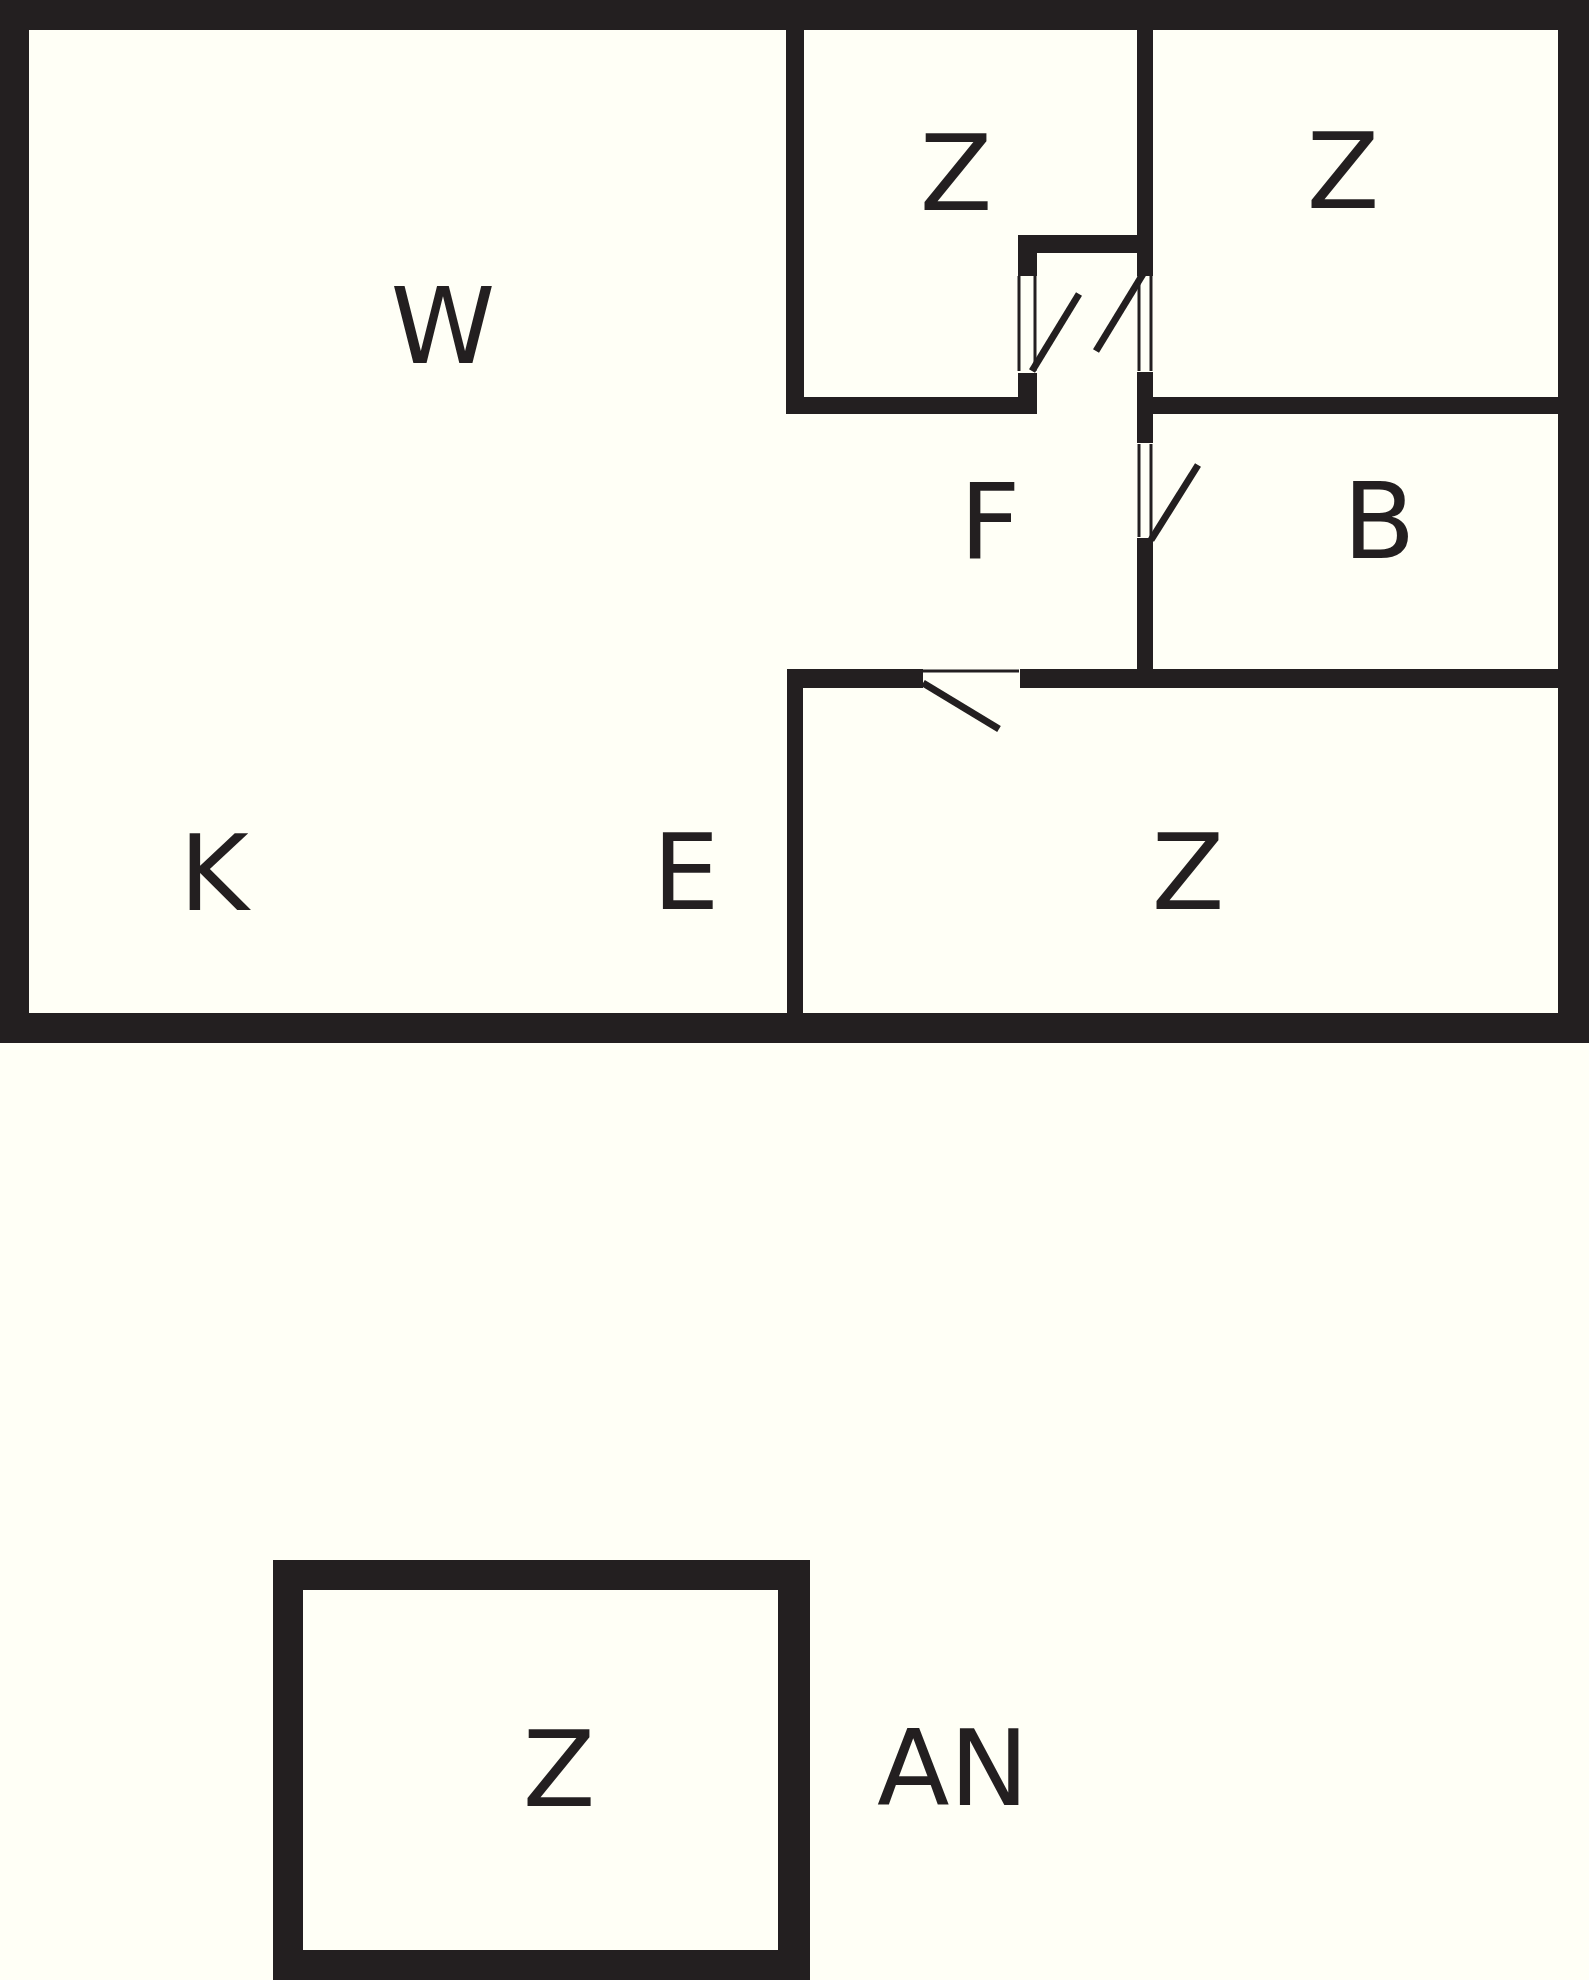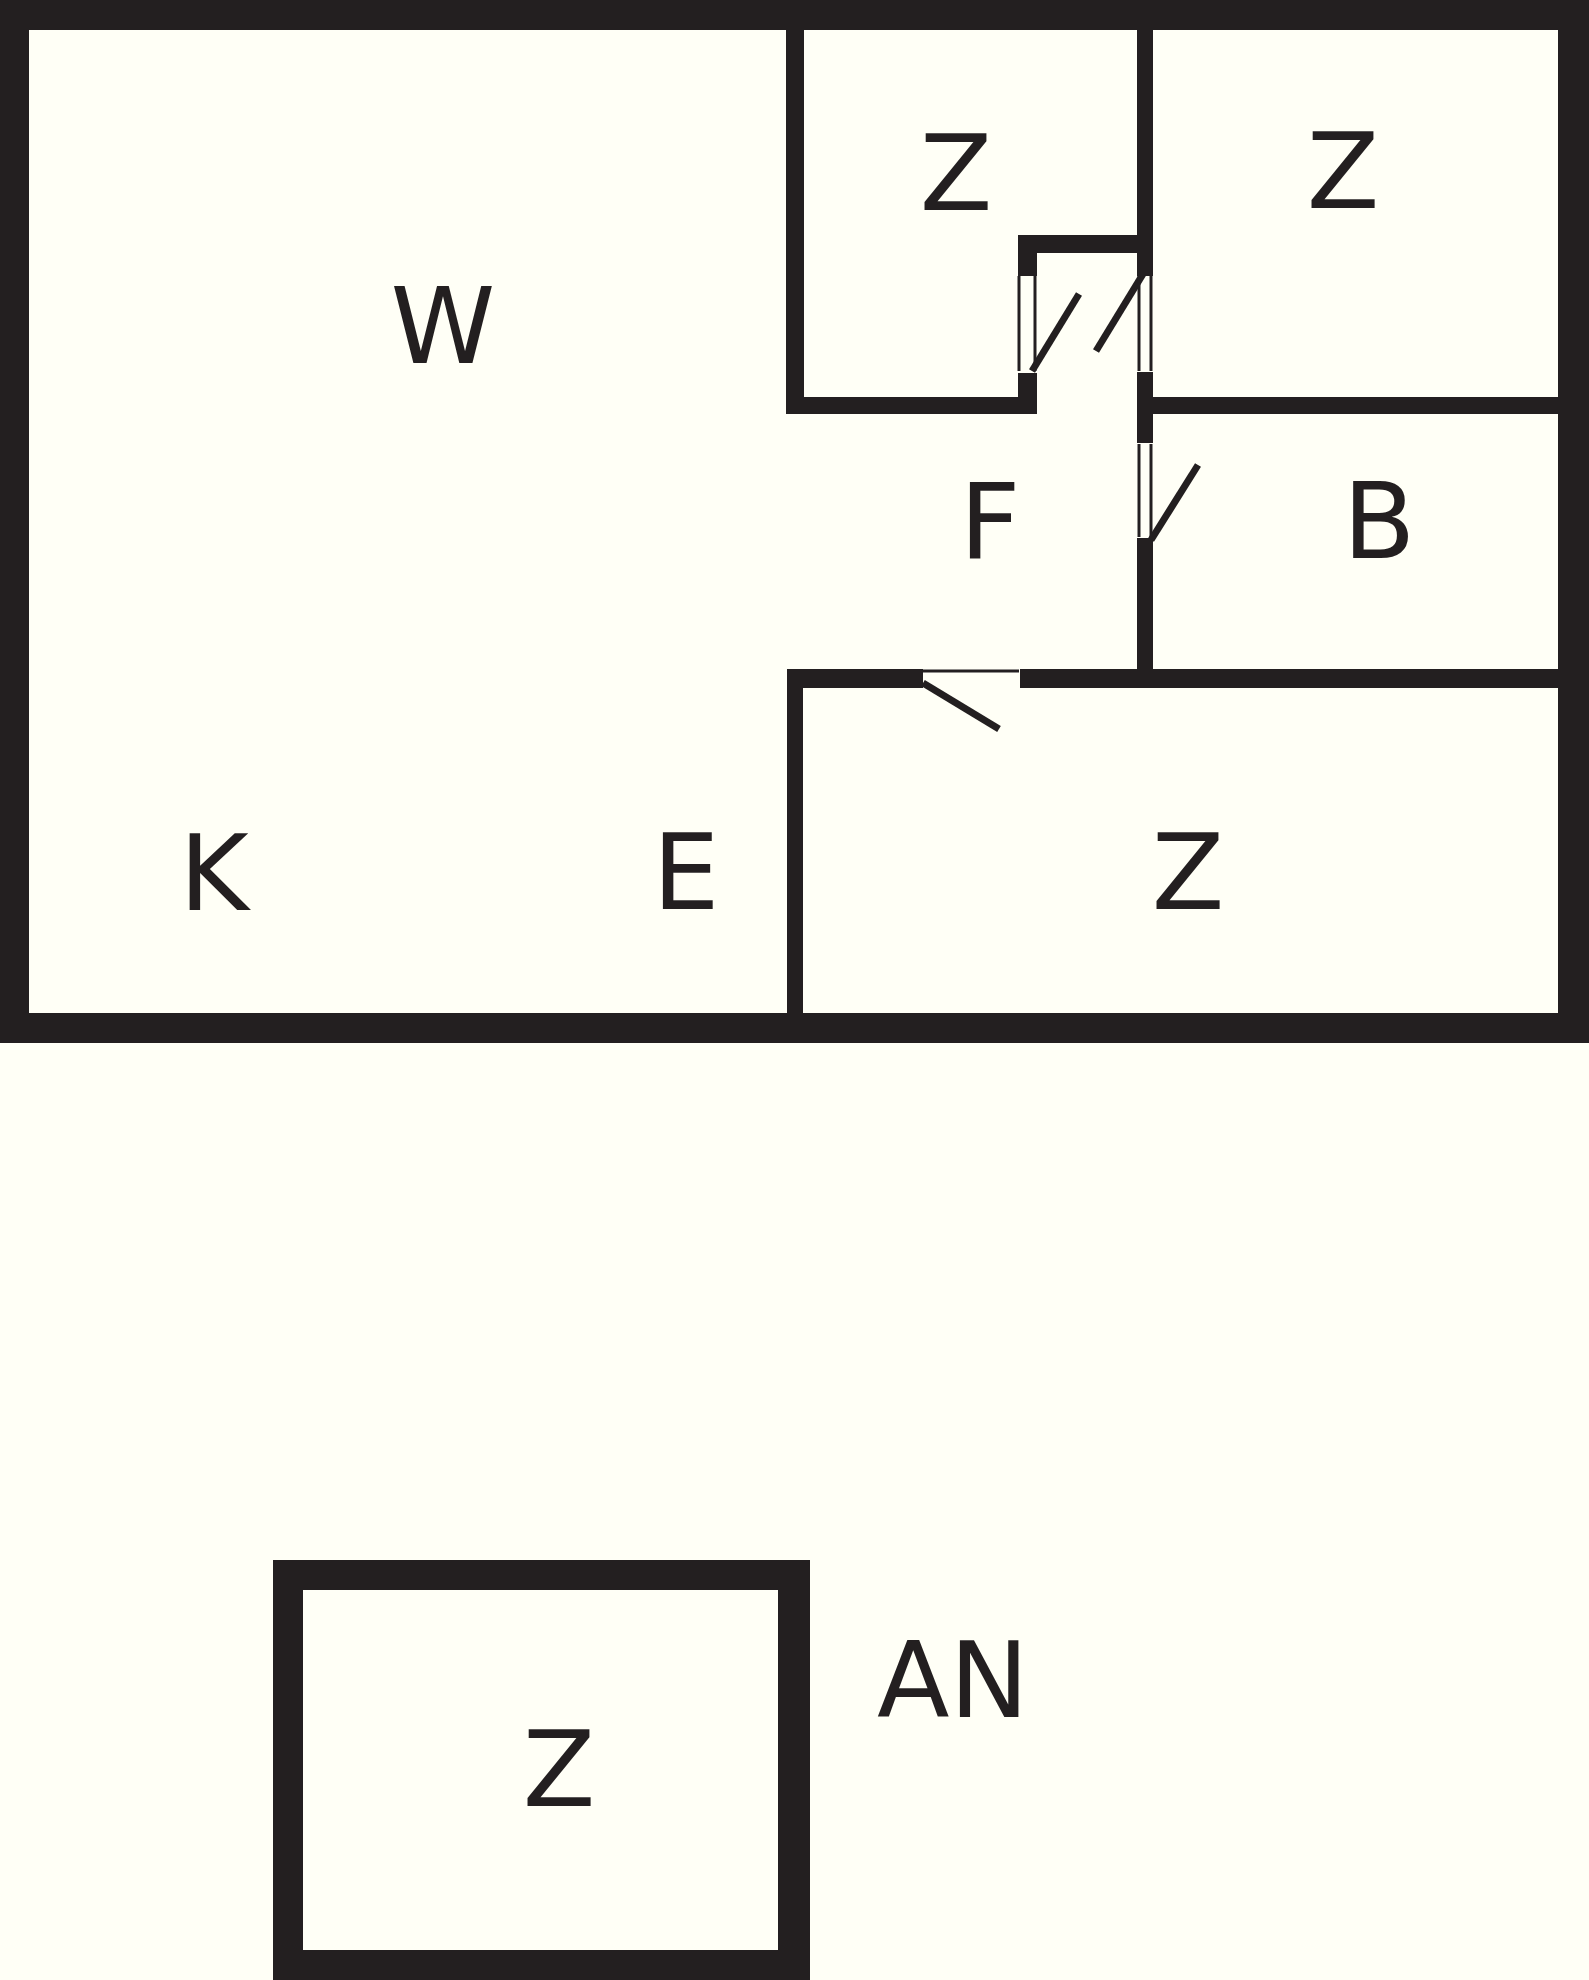--- a/index.html
+++ b/index.html
@@ -73,15 +73,15 @@
   <div id="labels">
       <div class="room-label" style="left: 443px; top: 327px;">W</div>
       <div class="room-label" style="left: 956px; top: 174px;">Z</div>
       <div class="room-label" style="left: 1343px; top: 172px;">Z</div>
       <div class="room-label" style="left: 990px; top: 523px;">F</div>
       <div class="room-label" style="left: 1379px; top: 522px;">B</div>
       <div class="room-label" style="left: 214px; top: 874px;">K</div>
       <div class="room-label" style="left: 686px; top: 873px;">E</div>
       <div class="room-label" style="left: 1188px; top: 873px;">Z</div>
       <div class="room-label" style="left: 559px; top: 1770px;">Z</div>
-      <div class="room-label" style="left: 953px; top: 1681px;">AN</div>
+      <div class="room-label" style="left: 953px; top: 1769px;">AN</div>
     </div>
 </div>
 
 </body></html>

